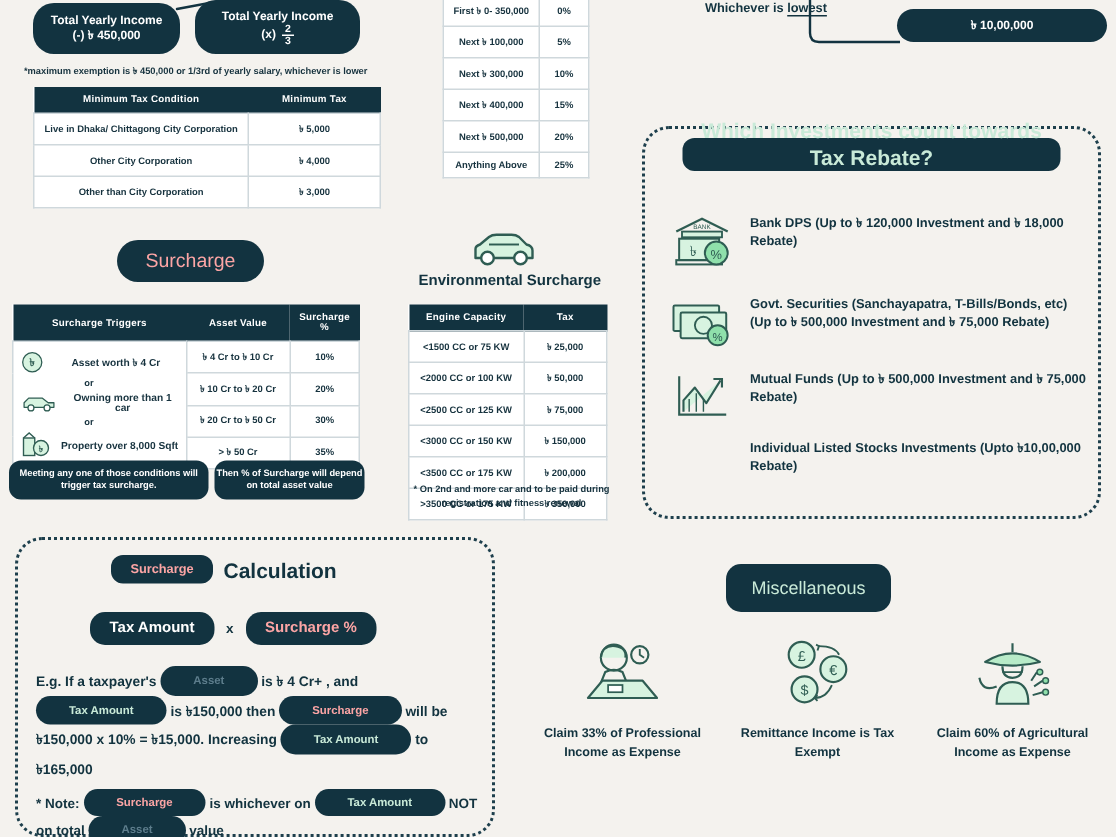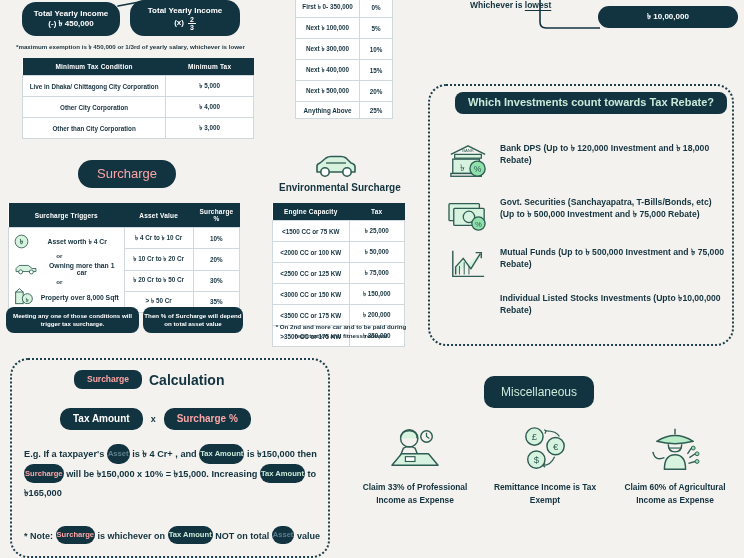--- a/index.html
+++ b/index.html
@@ -81,39 +81,39 @@
   #sc-cond-2 { left: 143px; top: 307px; width: 100px; height: 26px; font-size: 6.2px; border-radius: 8px;}
 
   
   #env-icon { left: 310px; top: 152px; }
   #env-title { left: 279px; top: 182px; width: 155px; font-size: 10px; font-weight: bold; }
   #env-table { left: 272px; top: 203px; width: 133px; }
   #env-note { left: 262px; top: 322px; width: 158px; text-align: center; line-height: 1.5; }
 
   
   #invest-panel { left: 428px; top: 84px; width: 306px; height: 262px; }
-  #invest-title { left: 455px; top: 92px; width: 272px; height: 22px; font-size: 11px; border-radius: 8px; }
+  #invest-title { left: 455px; top: 92px; width: 252px; height: 22px; font-size: 14px; border-radius: 8px; align-items: flex-end; }
   .invest-row { display: flex; align-items: flex-start; gap: 10px; }
   .invest-text { font-size: 8.6px; font-weight: bold; line-height: 1.45; color: #12333f; }
   #invest-list { left: 446px; top: 142px; width: 278px; }
 
   
   #calc-panel { left: 10px; top: 358px; width: 320px; height: 200px; }
   #calc-head { left: 74px; top: 370px; display: flex; align-items: center; gap: 7px; }
   #calc-head .pill { width: 68px; height: 19px; font-size: 8.5px; border-radius: 8px; }
   #calc-head .plain { font-size: 14px; font-weight: bold; }
   #calc-formula { left: 60px; top: 408px; display: flex; align-items: center; gap: 8px; }
   #calc-formula .pill { height: 22px; font-size: 10px; border-radius: 10px; padding: 0 13px; }
   #calc-formula .x { font-size: 9px; font-weight: bold; }
   #calc-body { left: 24px; top: 445px; width: 296px; font-size: 9.2px; font-weight: bold; line-height: 2.05; color: #12333f; }
   .tag {
     display: inline-flex; align-items: center; justify-content: center;
     background: #123340; border-radius: 999px;
     font-size: 7.6px; font-weight: bold;
-    padding: 2px 1px; vertical-align: middle;
+    padding: 2px 22px; vertical-align: middle;
     position: relative; top: -1px;
   }
   #calc-note { left: 24px; top: 527px; width: 300px; font-size: 9px; font-weight: bold; line-height: 1.9; }
 
   
   #misc-title { left: 484px; top: 376px; width: 110px; height: 32px; font-size: 12px; font-weight: normal; border-radius: 10px;}
   #misc-items { left: 350px; top: 425px; width: 390px; display: flex; }
   .misc-item { flex: 1; text-align: center; }
   .misc-label { font-size: 8.4px; font-weight: bold; line-height: 1.5; margin-top: 4px; color: #12333f; }
 </style>

